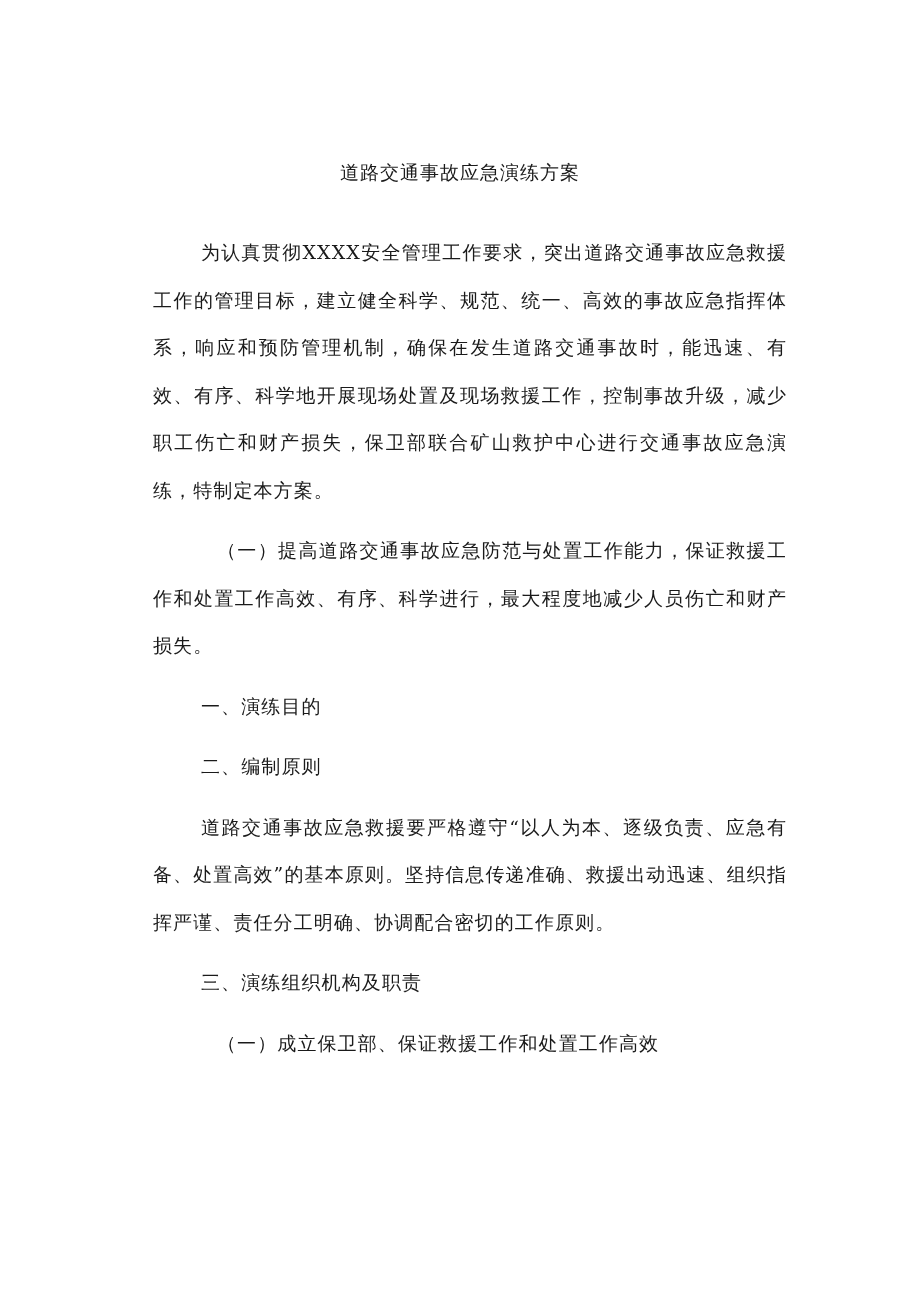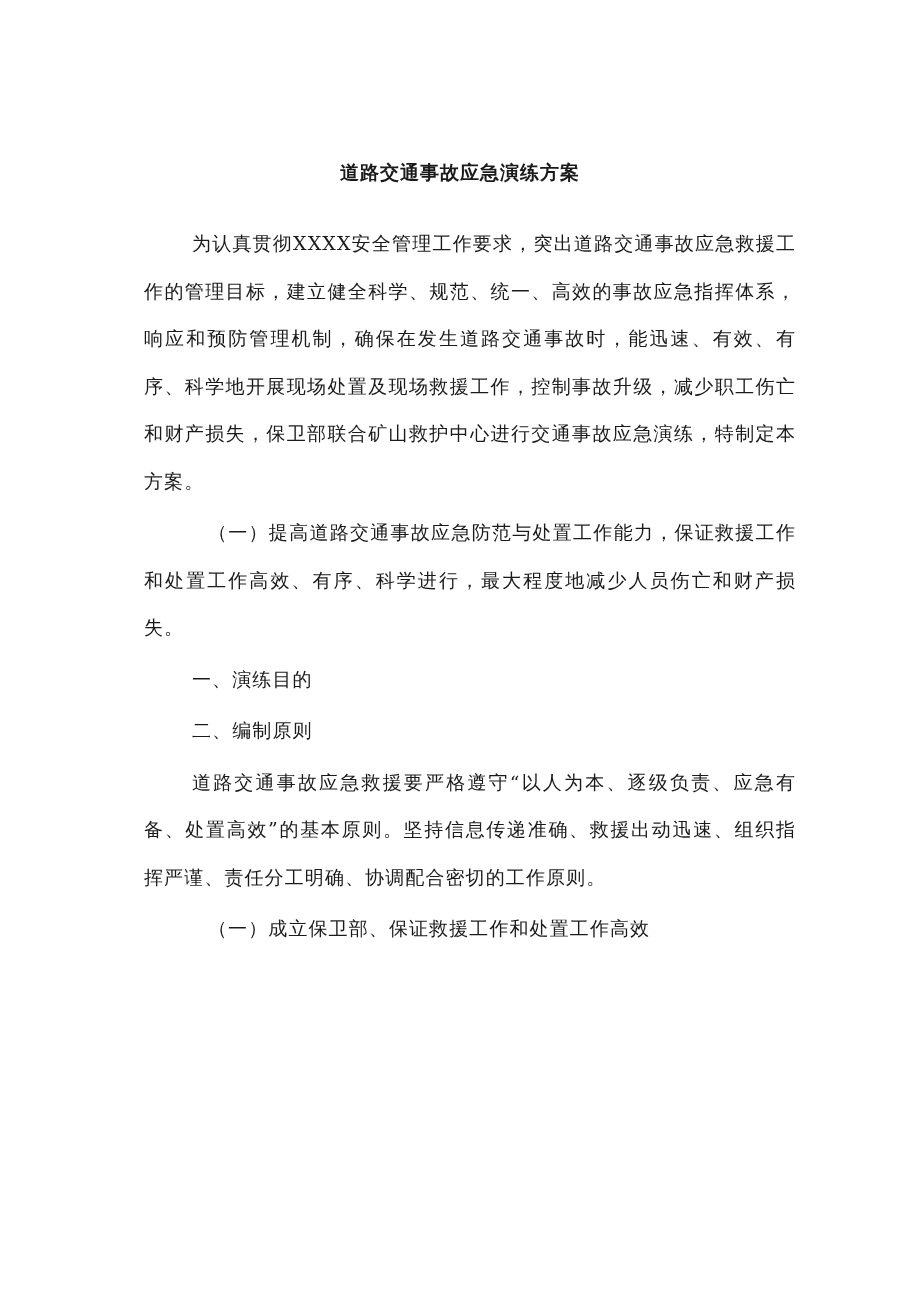--- a/index.html
+++ b/index.html
@@ -1,32 +1,33 @@
 <!DOCTYPE html>
 <html><head>
   <meta charset="utf-8">
   <style>
     html, body { margin: 0; padding: 0; background: #ffffff; }
     body { width: 920px; height: 1301px; position: relative; overflow: hidden;
       font-family: "DejaVu Serif", "Liberation Serif", serif; color: #1a1a1a; }
     .page { position: absolute; left: 0; top: 0; width: 920px; height: 1301px; }
     .title { position: absolute; top: 160px; left: 0; width: 920px; text-align: center;
-      font-size: 19px; font-weight: bold; letter-spacing: 1px; }
+      font-size: 19px; font-weight: normal; letter-spacing: 1px; }
     .body { position: absolute; top: 216px; left: 140px; width: 660px; }
-    .para { font-size: 19px; line-height: 47.5px; margin: 4px; text-align: justify;
+    .para { font-size: 19px; line-height: 47.5px; margin: 13px; text-align: justify;
       letter-spacing: 1.1px; }
     .indent { text-indent: 48px; }
     .indent2 { text-indent: 64px; }
   </style>
 </head>
 <body>
 
 <div class="page">
   <div class="title">道路交通事故应急演练方案</div>
   <div class="body">
     <p class="para indent">为认真贯彻XXXX安全管理工作要求，突出道路交通事故应急救援工作的管理目标，建立健全科学、规范、统一、高效的事故应急指挥体系，响应和预防管理机制，确保在发生道路交通事故时，能迅速、有效、有序、科学地开展现场处置及现场救援工作，控制事故升级，减少职工伤亡和财产损失，保卫部联合矿山救护中心进行交通事故应急演练，特制定本方案。</p>
     <p class="para indent2">（一）提高道路交通事故应急防范与处置工作能力，保证救援工作和处置工作高效、有序、科学进行，最大程度地减少人员伤亡和财产损失。</p>
     <p class="para indent">一、演练目的</p>
     <p class="para indent">二、编制原则</p>
     <p class="para indent">道路交通事故应急救援要严格遵守“以人为本、逐级负责、应急有备、处置高效”的基本原则。坚持信息传递准确、救援出动迅速、组织指挥严谨、责任分工明确、协调配合密切的工作原则。</p>
+    <p class="para indent">三、演练组织机构及职责</p>
     <p class="para indent2">（一）成立保卫部、保证救援工作和处置工作高效</p>
   </div>
 </div>
 
 </body></html>

